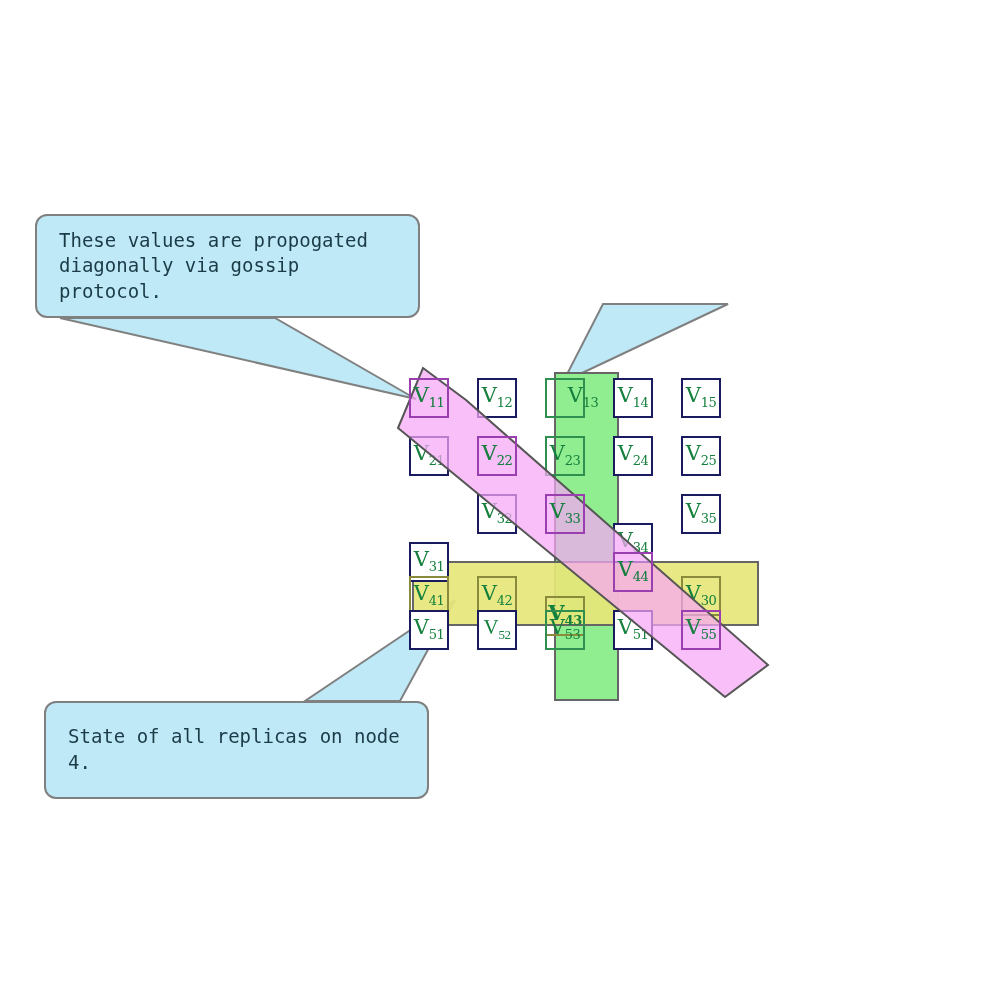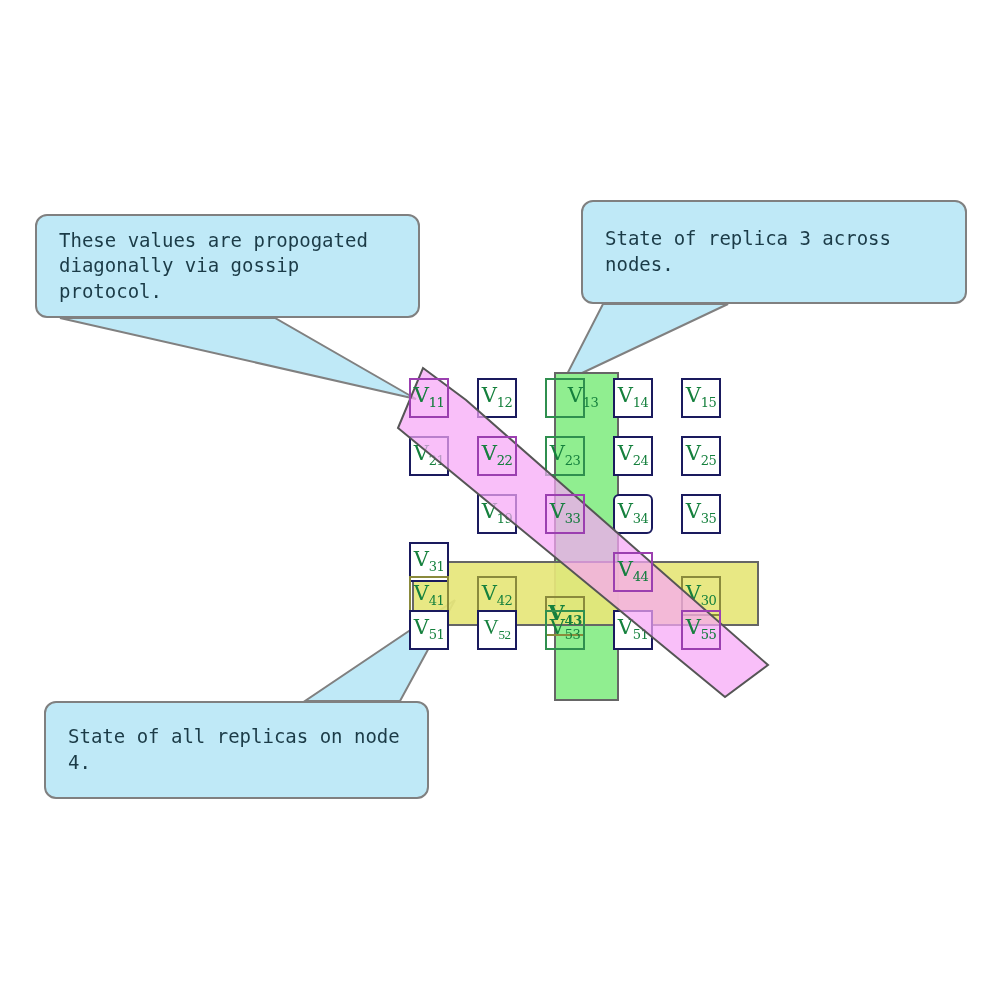--- a/index.html
+++ b/index.html
@@ -130,26 +130,26 @@
       <div class="cell plain" style="left: 613px; top: 436px;">
         <span class="vlabel">V<sub>24</sub></span>
       </div>
       <div class="cell plain" style="left: 681px; top: 436px;">
         <span class="vlabel">V<sub>25</sub></span>
       </div>
       <div class="cell plain" style="left: 409px; top: 494px; margin-top: 48px;">
         <span class="vlabel">V<sub>31</sub></span>
       </div>
       <div class="cell plain" style="left: 477px; top: 494px;">
-        <span class="vlabel">V<sub>19</sub></span>
+        <span class="vlabel">V<sub>32</sub></span>
       </div>
       <div class="cell hl-diag transparent-bg" style="left: 545px; top: 494px;">
         <span class="vlabel">V<sub>33</sub></span>
       </div>
-      <div class="cell plain" style="left: 613px; top: 494px; border-radius: 6px;">
+      <div class="cell plain" style="left: 613px; top: 523px;">
         <span class="vlabel">V<sub>34</sub></span>
       </div>
       <div class="cell plain" style="left: 681px; top: 494px;">
         <span class="vlabel">V<sub>35</sub></span>
       </div>
       <div class="cell hl-row transparent-bg" style="left: 409px; top: 552px;">
         <span class="vlabel">V<sub>41</sub></span>
       </div>
       <div class="cell hl-row transparent-bg" style="left: 477px; top: 552px;">
         <span class="vlabel">V<sub>42</sub></span>
@@ -200,21 +200,18 @@
       <div class="cell hl-diag transparent-bg" style="left: 681px; top: 610px; background: transparent;">
         <span class="vlabel">V<sub>55</sub></span>
       </div>
     </div>
 
   <div class="callout" id="callout-gossip" style="left: 35px; top: 214px; width: 385px; height: 104px; background: rgb(191, 233, 247); border-color: rgb(128, 128, 128); color: rgb(27, 59, 71);">
     <span>These values are propogated
 diagonally via gossip protocol.</span>
   </div>
 
-  <div class="callout" id="callout-replica3" style="left: 581px; top: 200px; width: 386px; height: 104px; background: rgb(191, 233, 247); border-color: rgb(128, 128, 128); color: rgb(27, 59, 71);">
-    <span>State of replica 3 across nodes.</span>
-  </div>
 
   <div class="callout" id="callout-node4" style="left: 44px; top: 701px; width: 385px; height: 98px; background: rgb(191, 233, 247); border-color: rgb(128, 128, 128); color: rgb(27, 59, 71);">
     <span>State of all replicas on node 4.</span>
   </div>
 
 </div>
 
 </body></html>

